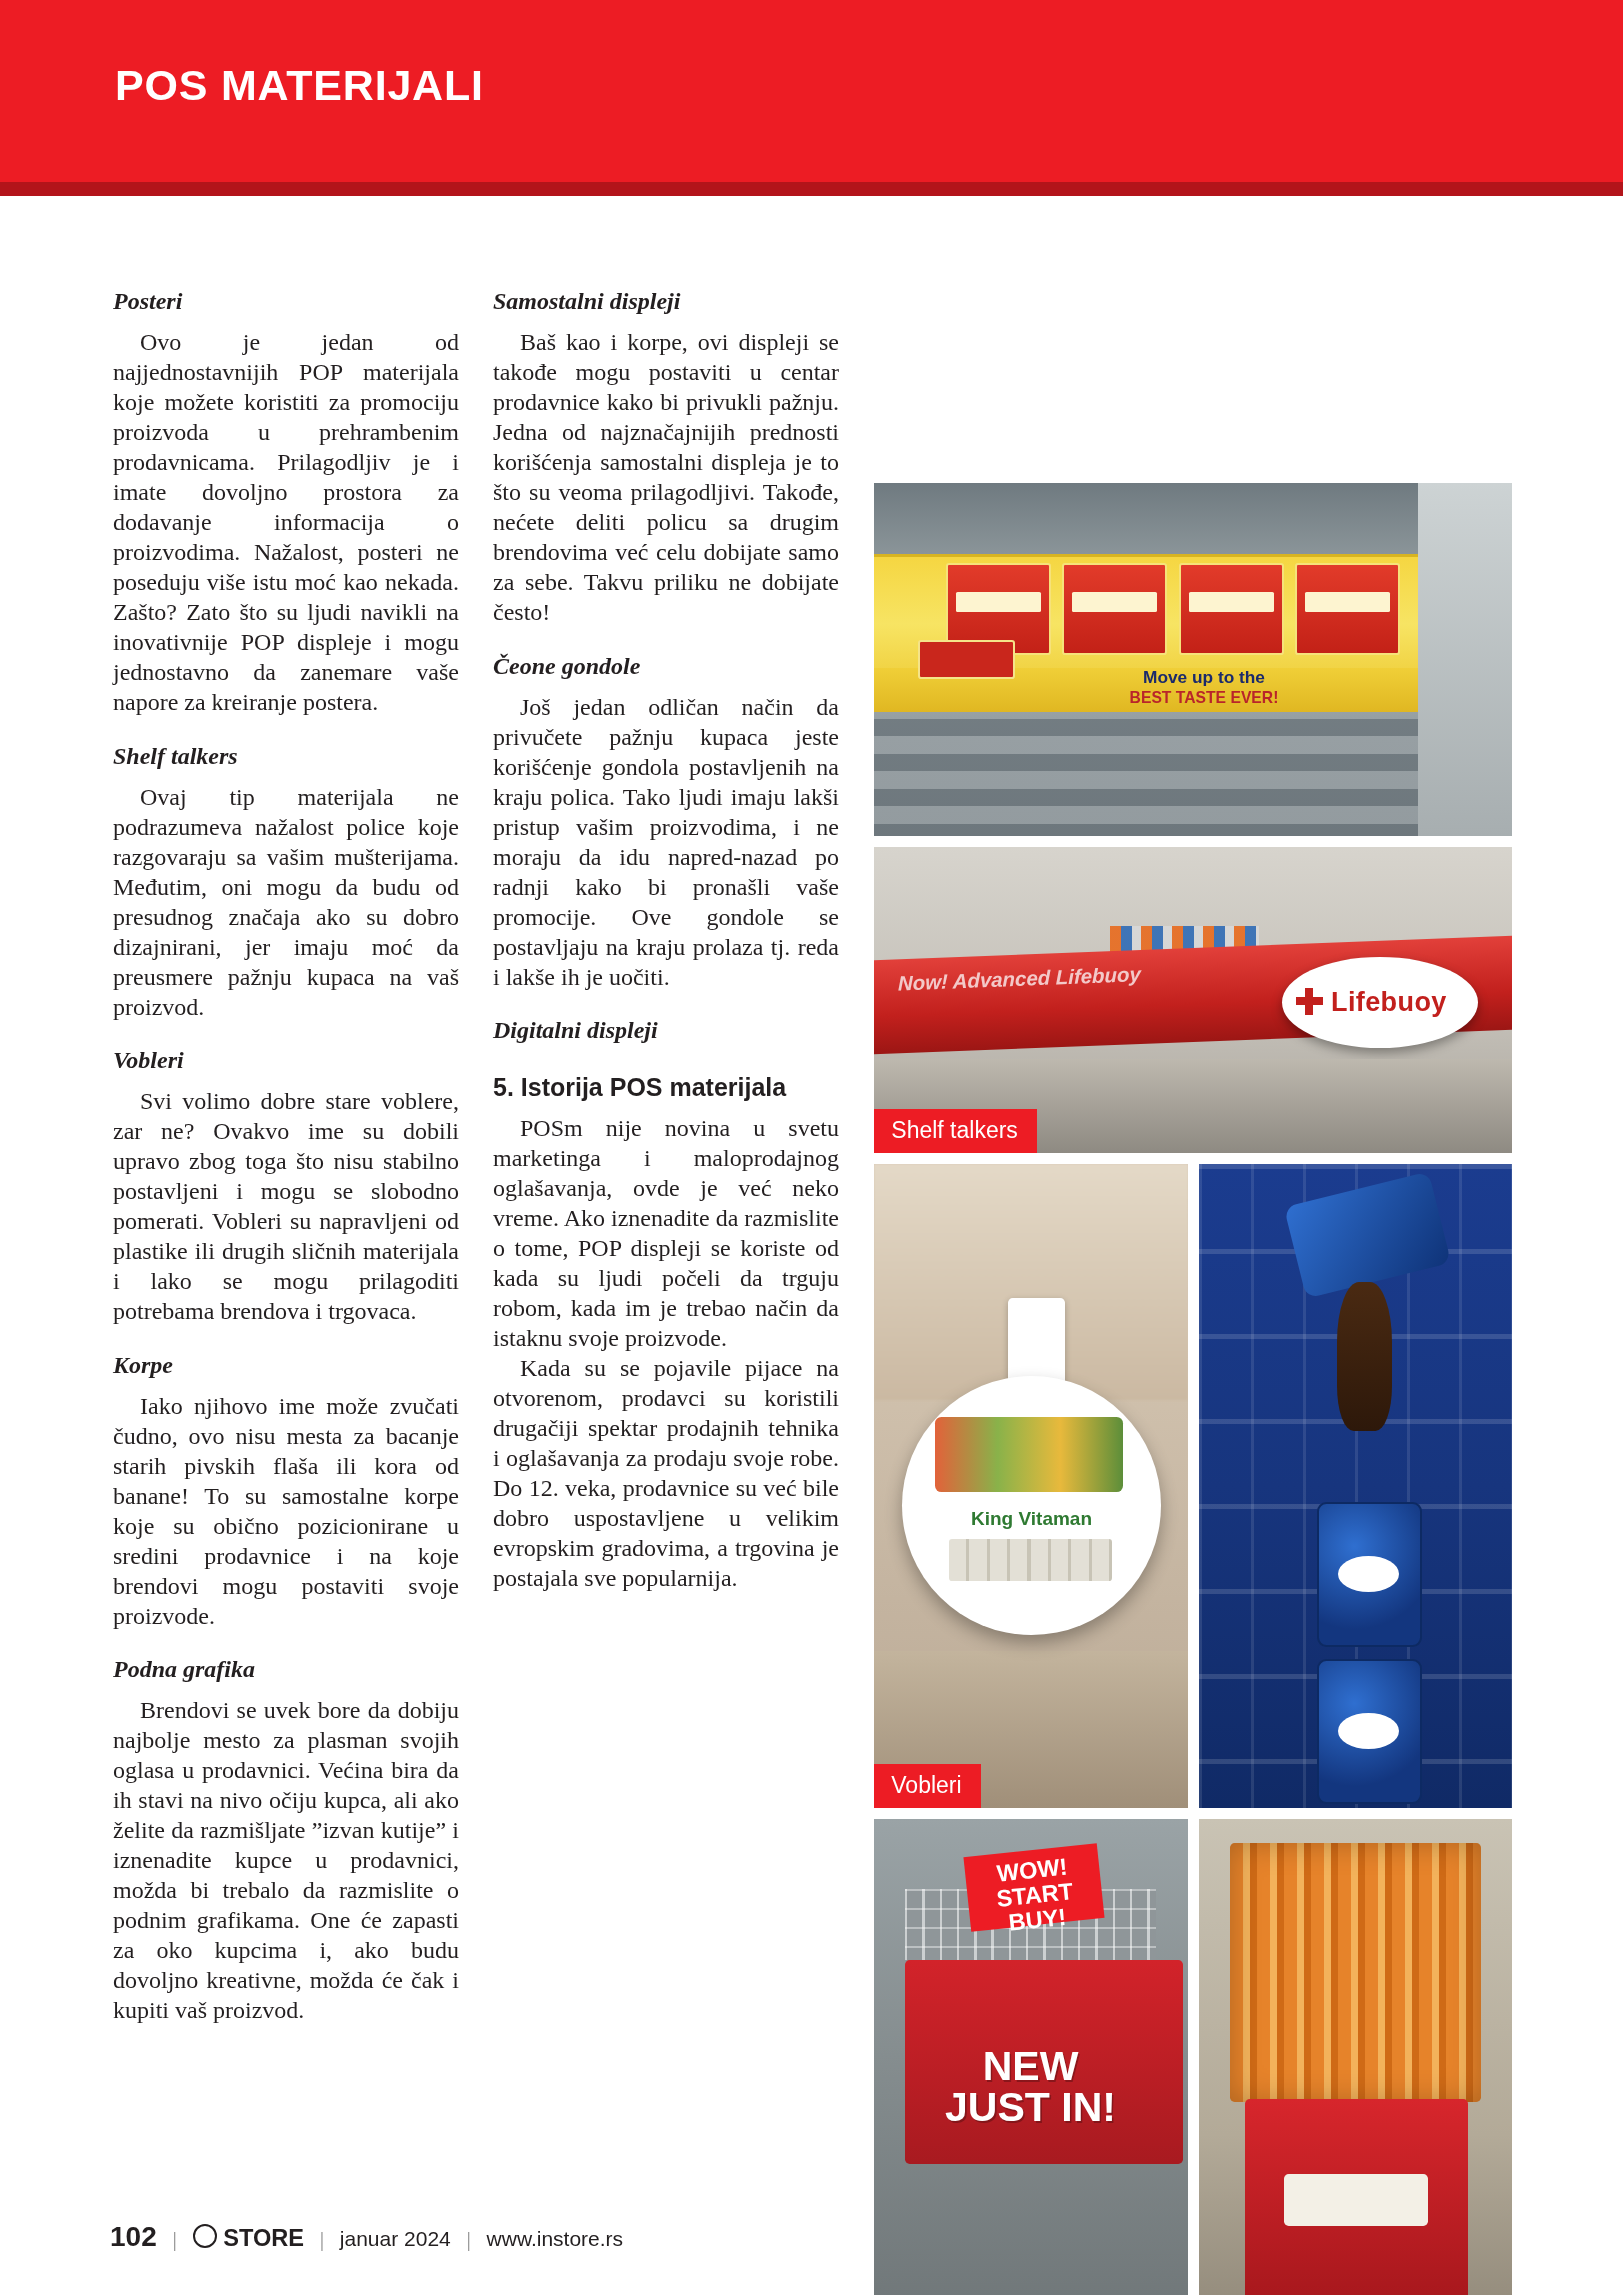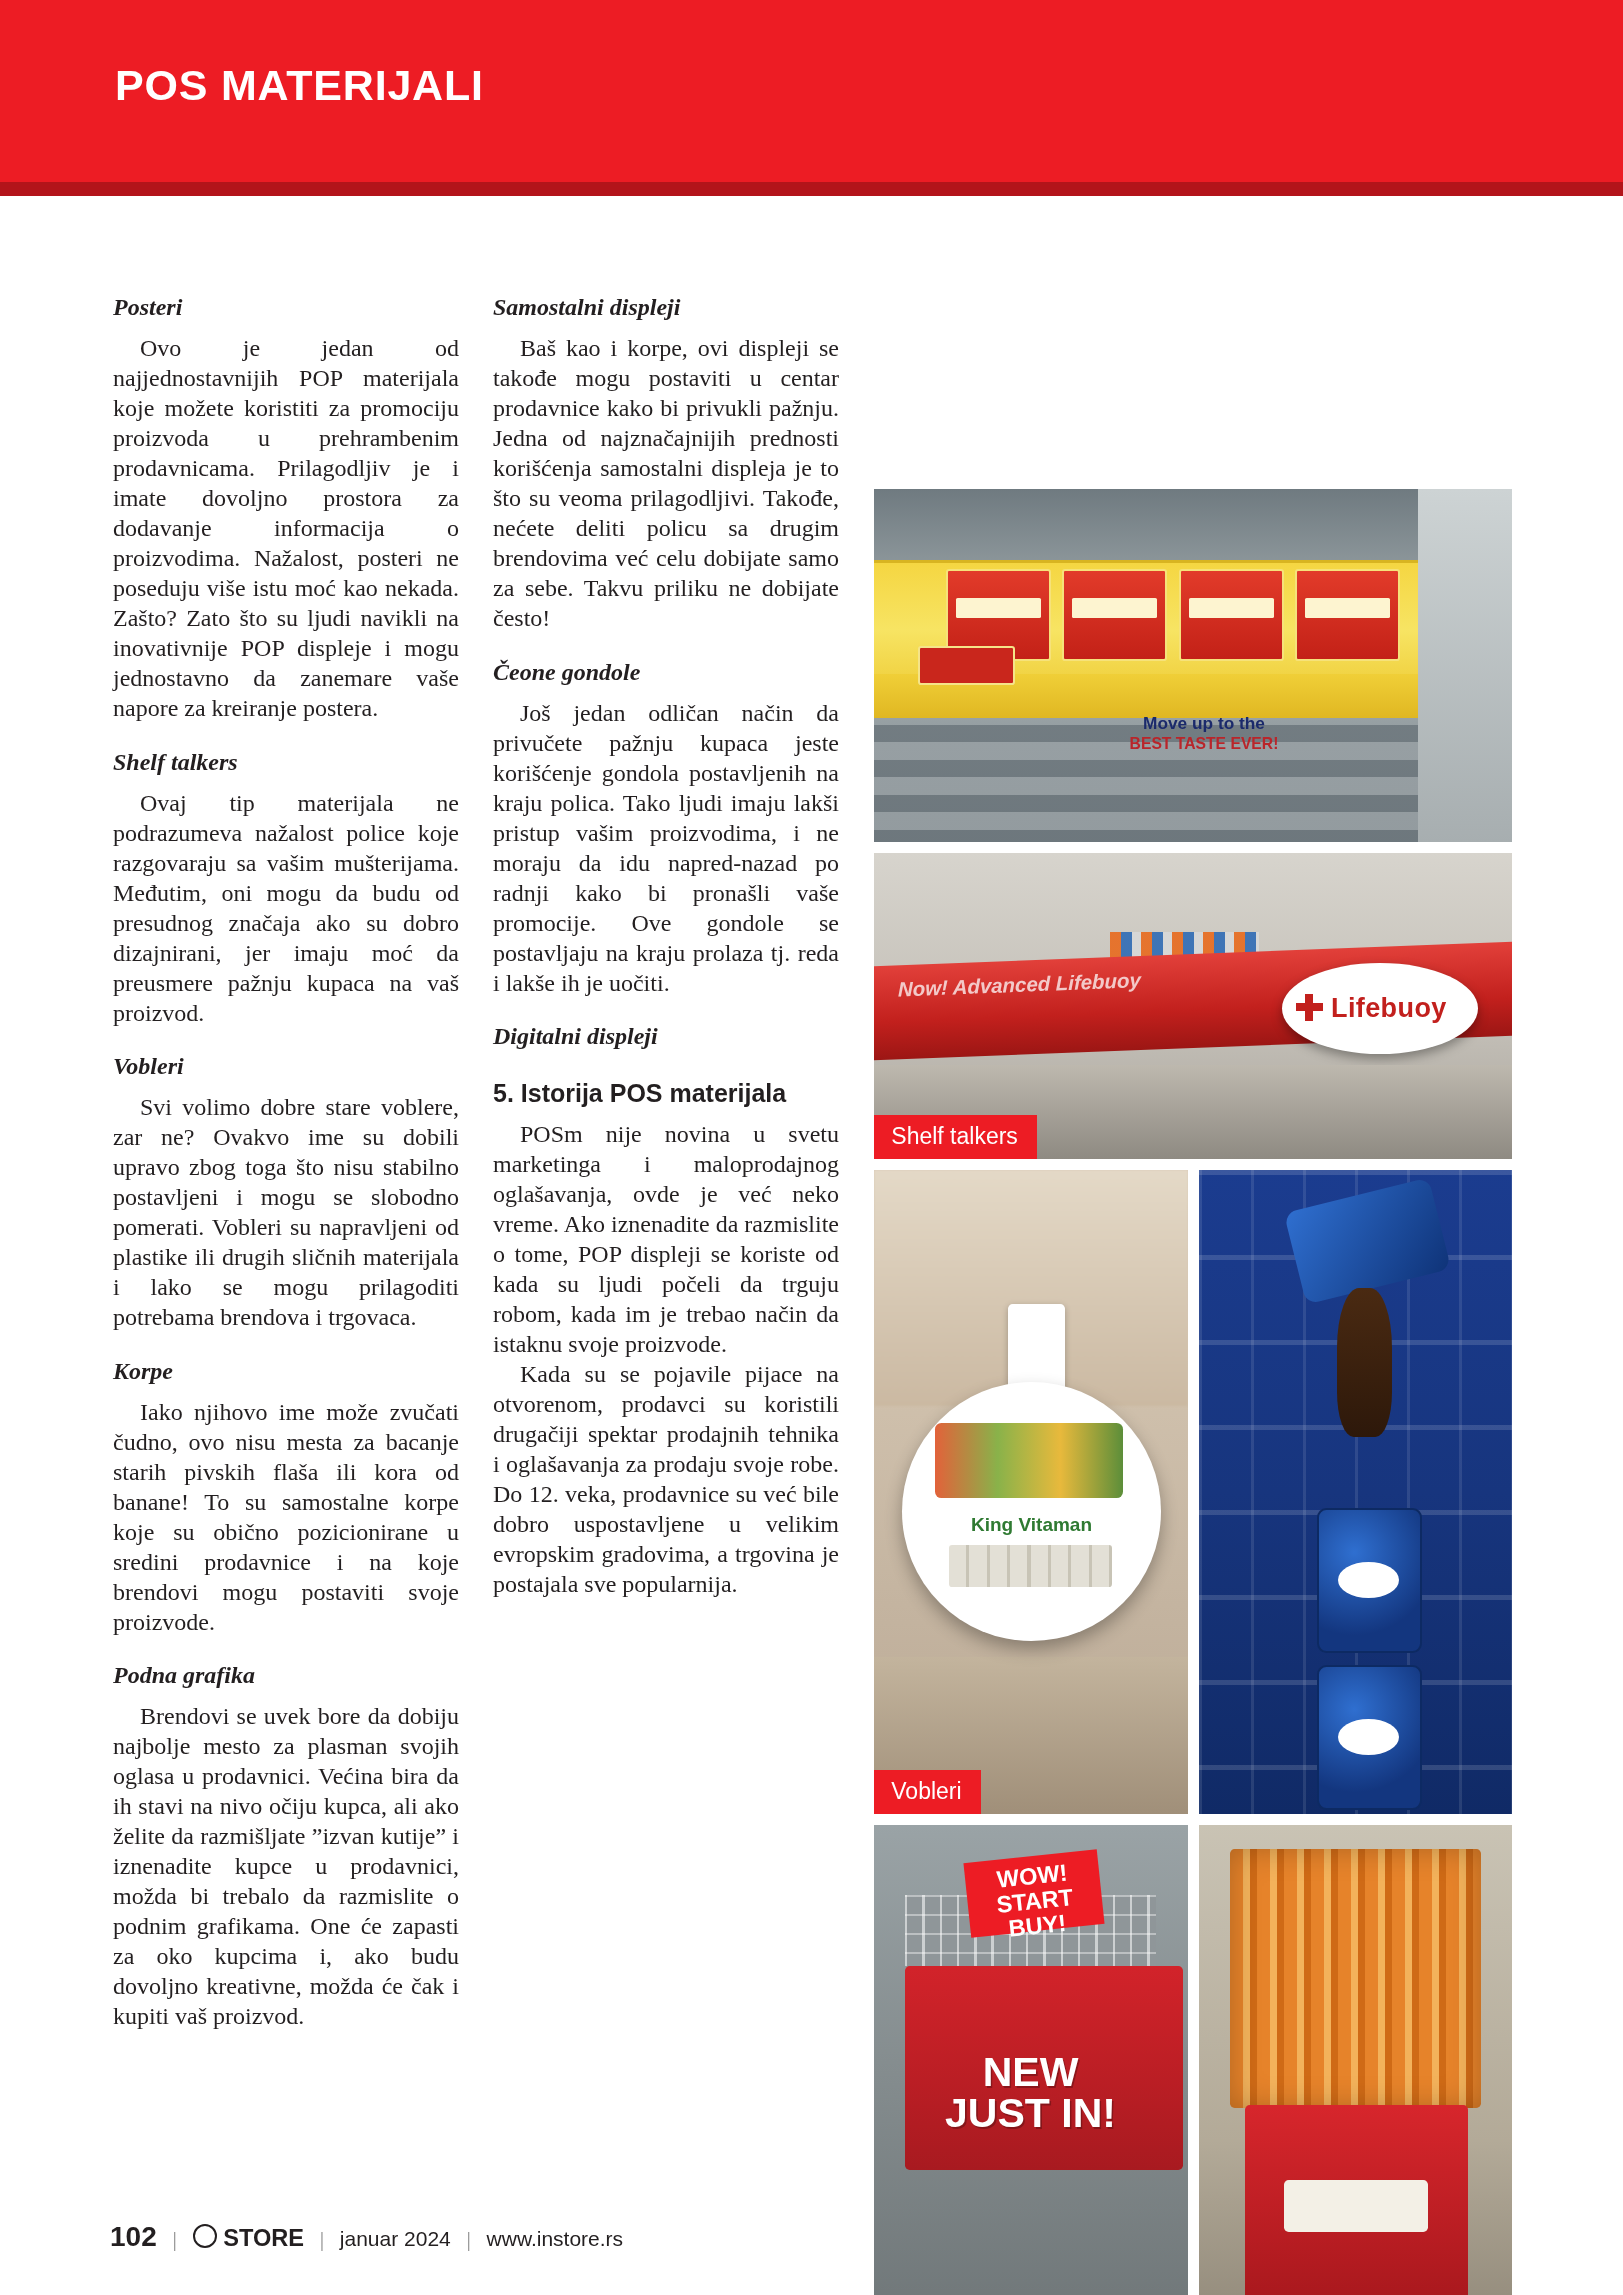--- a/index.html
+++ b/index.html
@@ -40,21 +40,21 @@
     top: 182px;
     width: 1623px;
     height: 14px;
     background: #b3141a;
   }
 
   
   .content {
     position: absolute;
     left: 0;
-    top: 202px;
+    top: 196px;
     width: 1623px;
     height: 1713px;
   }
 
   .col {
     position: absolute;
     top: 90px;
     width: 346px;
   }
   .col-1 { left: 113px; }
@@ -143,21 +143,21 @@
     position: absolute; left: 7.9px; top: 27px; width: 85px; height: 20.4px;
     background: #fdf4d0; display: block; border-radius: 1.6px;
   }
   .p1-strip {
     position: absolute; left: 0; top: 185px; width: 638px; height: 44px;
     background: linear-gradient(180deg,#f0cf38,#e0b722);
   }
   .p1-text {
     position: absolute; left: 165px; top: 185px; width: 330px;
     text-align: center; font-family: "Liberation Sans", sans-serif;
-    font-weight: bold; color: #1b2a6b; font-size: 17.3px; line-height: 19.6px; margin-top: 40px;
+    font-weight: bold; color: #1b2a6b; font-size: 17.3px; line-height: 19.6px;
   }
   .p1-text .l2 { color: #b9252a; font-size: 15.7px; }
   .p1-logo {
     position: absolute; left: 44px; top: 157px; width: 93px; height: 35px;
     background: #c9261c; border: 2.4px solid #f5e489; border-radius: 3.1px;
   }
   .p1-shelves {
     position: absolute; left: 0; top: 236px; width: 638px; height: 118px;
     background: repeating-linear-gradient(180deg,#6c767c 0px,#6c767c 17.3px,#98a0a4 17.3px,#98a0a4 35px);
     opacity: .85;

